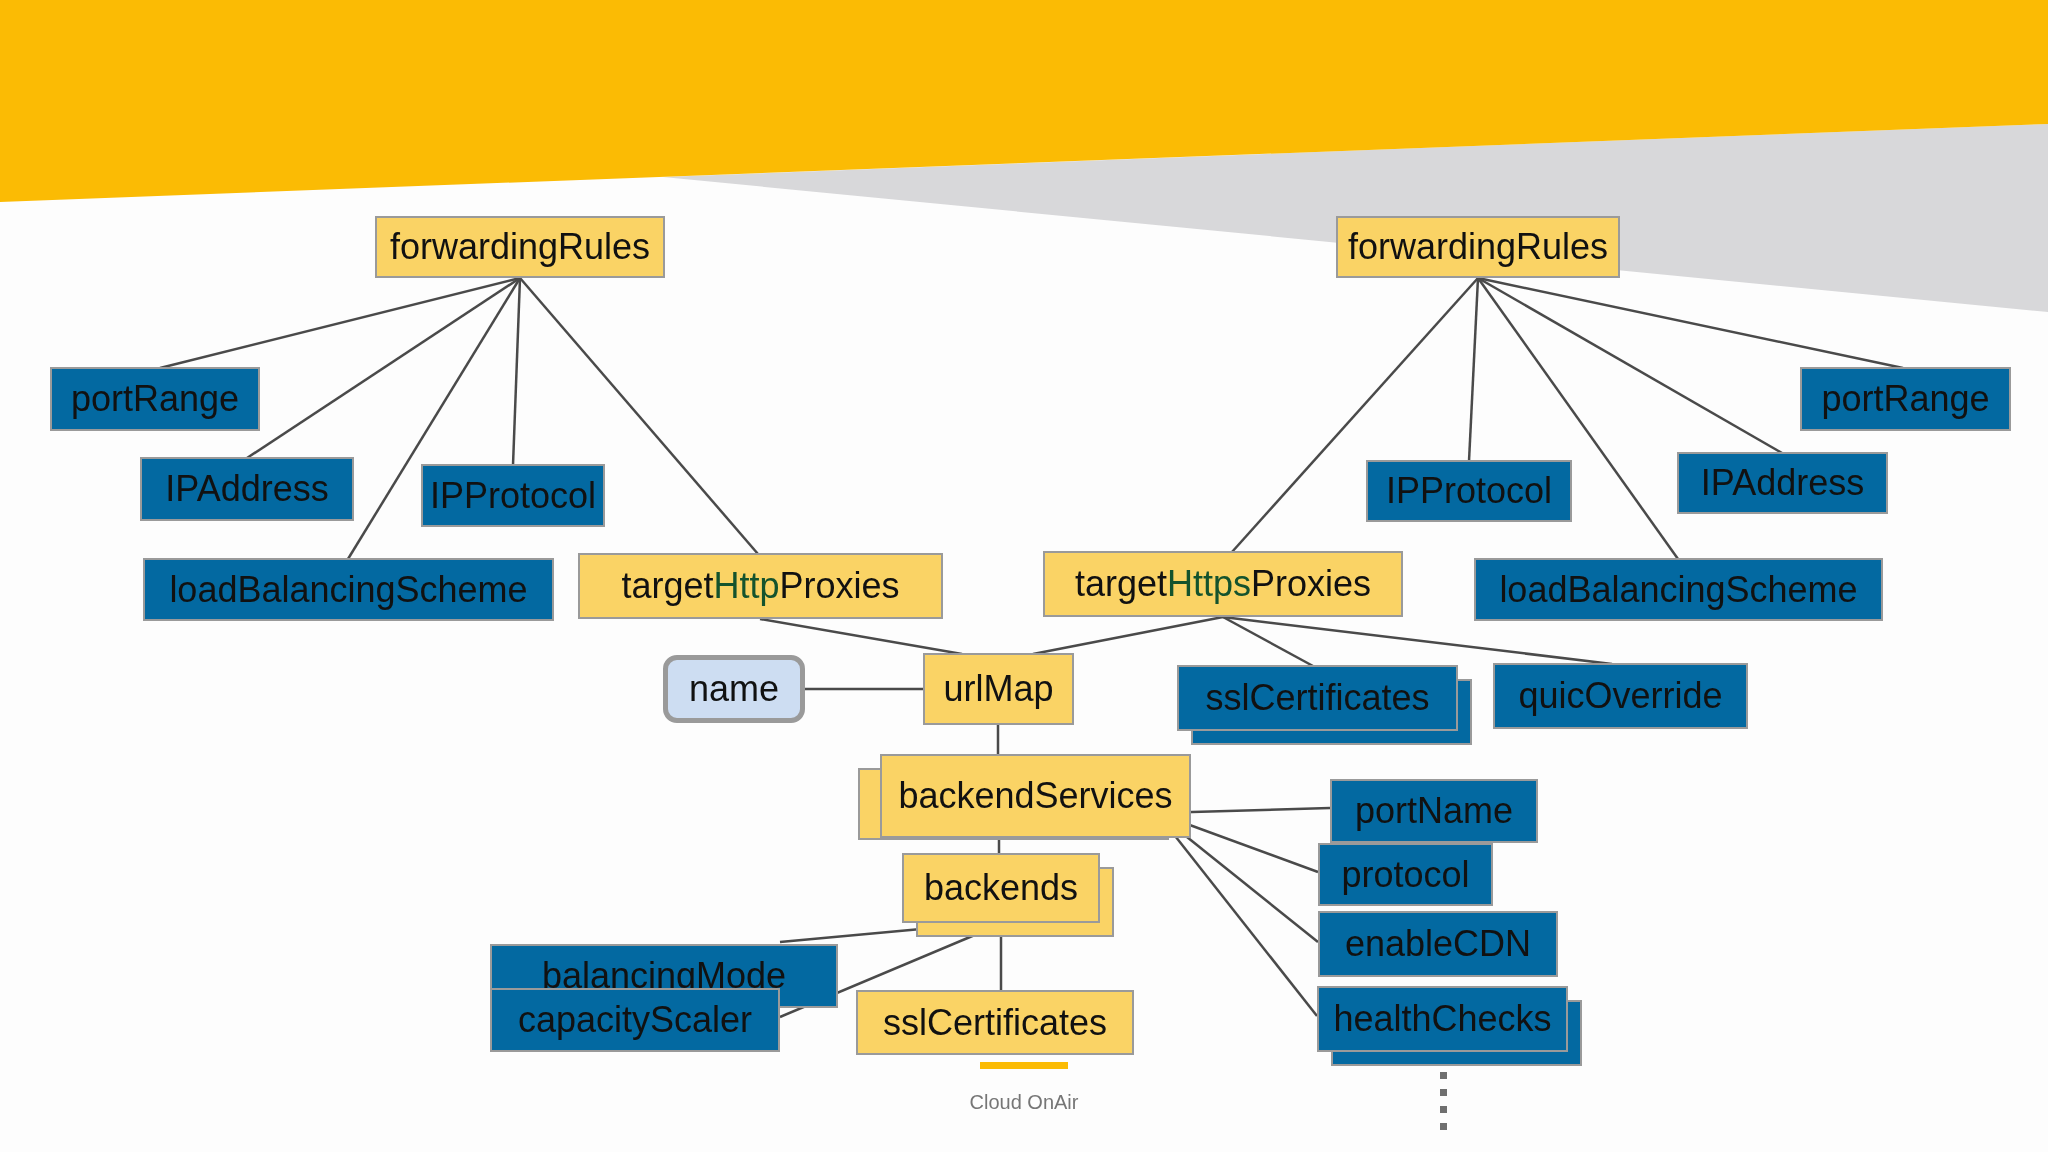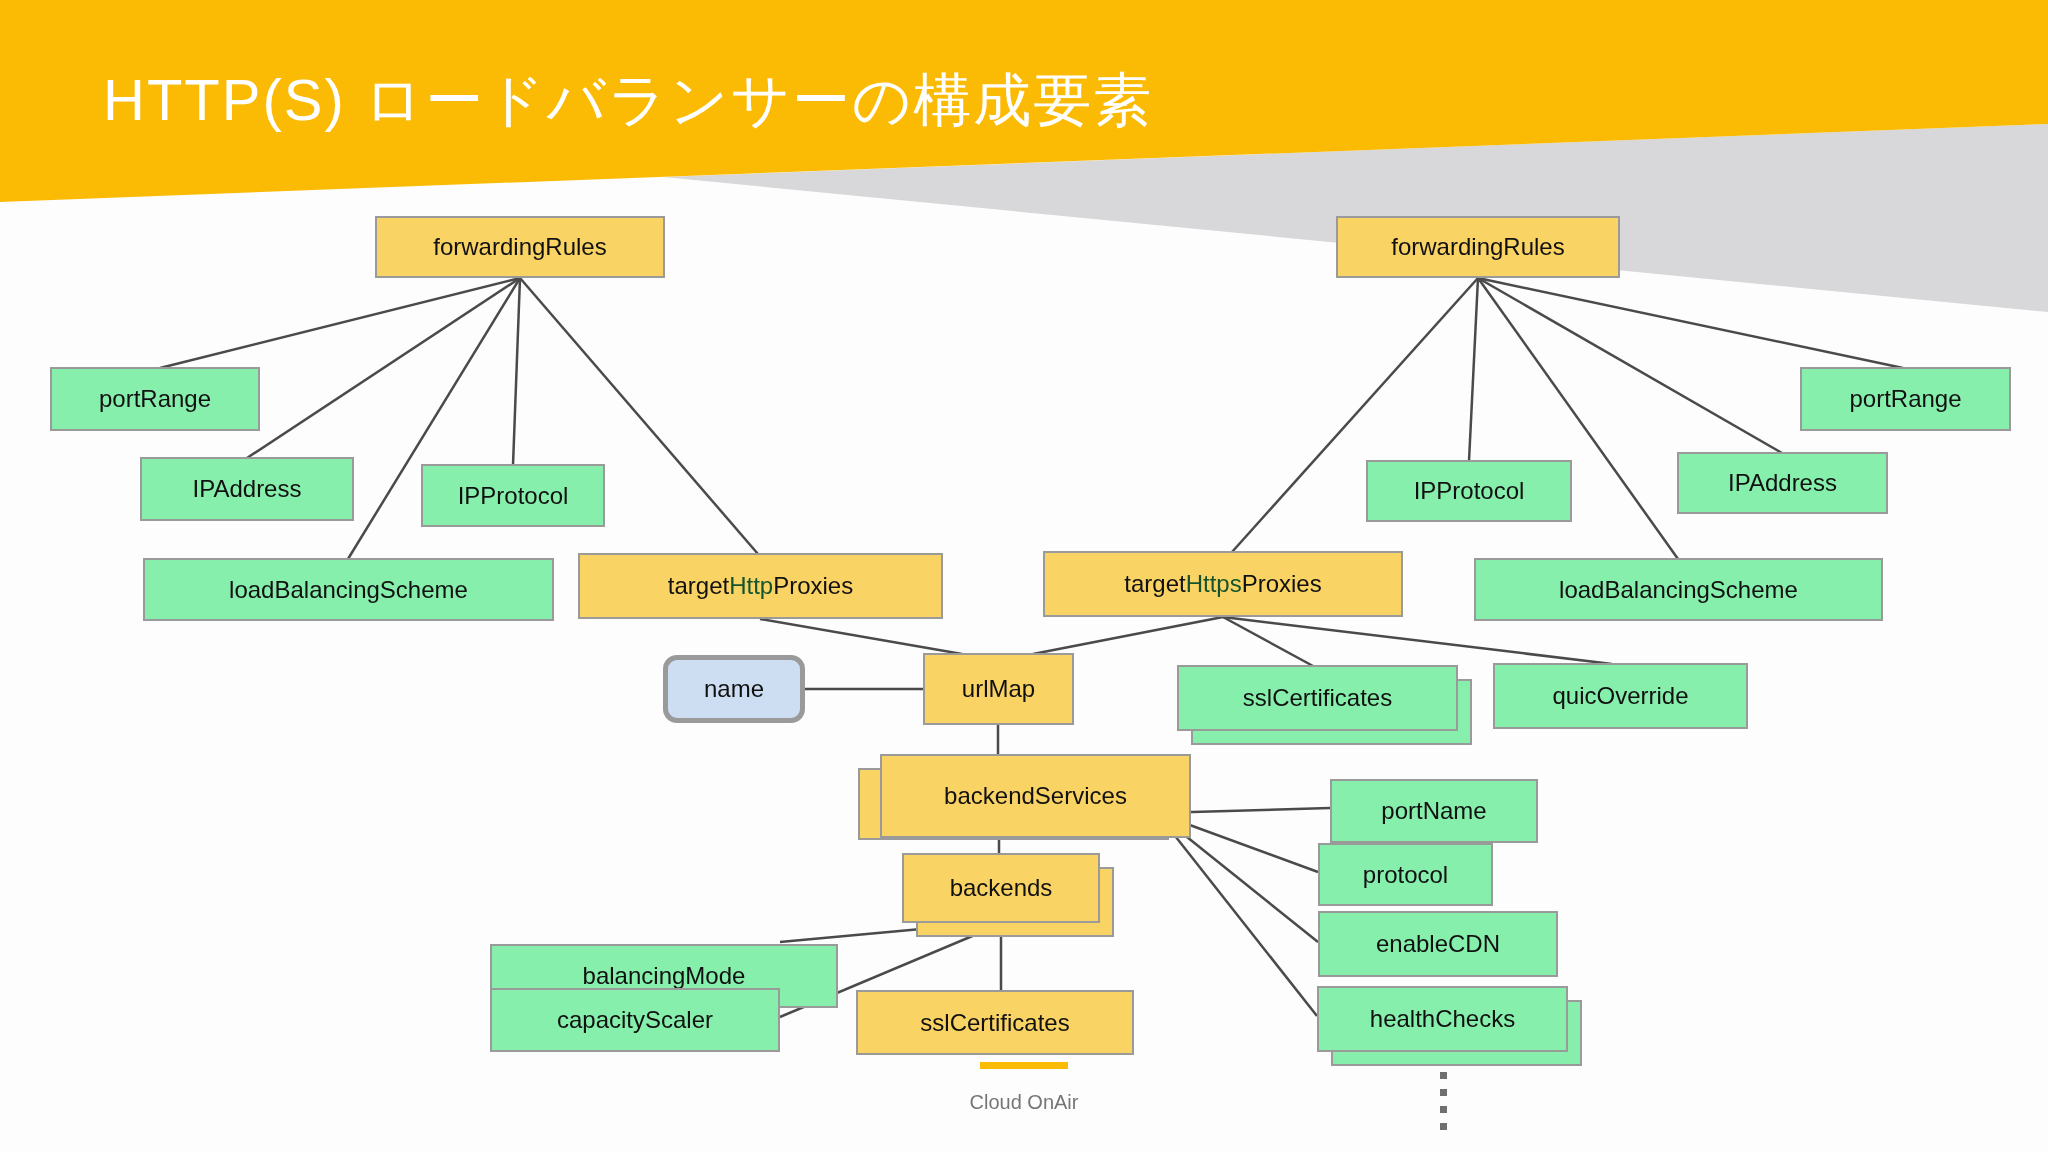--- a/index.html
+++ b/index.html
@@ -9,46 +9,45 @@
   }
   #gray-wedge{position:absolute;left:0;top:0;width:2048px;height:1152px;z-index:1;}
   #header-band{position:absolute;left:0;top:0;width:2048px;height:1152px;z-index:2;}
   #slide-title{
     position:absolute;left:103px;top:62px;z-index:3;color:#ffffff;
     font-size:58px;letter-spacing:2px;white-space:nowrap;font-weight:400;
   }
   #edges{position:absolute;left:0;top:0;width:2048px;height:1152px;z-index:4;}
   .node{
     position:absolute;z-index:6;display:flex;align-items:center;justify-content:center;
-    font-size:24px;color:#111;white-space:nowrap;box-sizing:border-box;
+    font-size:36px;color:#111;white-space:nowrap;box-sizing:border-box;
     border:2px solid #9a9a9a;
   }
   .node .red-seg{color:#14532d;}
   .node-shadow{position:absolute;z-index:5;box-sizing:border-box;border:2px solid #9a9a9a;}
   .kind-yellow{background:#fad365;}
-  .kind-white{background:#86efac;}
+  .kind-white{background:#0369a1;}
   .kind-blue{background:#cdddf2;border:5px solid #9a9a9a;border-radius:14px;}
   #footer-bar{position:absolute;z-index:6;left:980px;top:1062px;width:88px;height:7px;background:#fbbb04;}
   #footer-text{
     position:absolute;z-index:6;left:924px;top:1091px;width:200px;text-align:center;
     font-size:20px;color:#767676;
   }
   .ellipsis-dot{position:absolute;z-index:6;width:7px;height:7px;background:#6f6f6f;}
 </style>
 </head>
 <body>
 
 <div id="slide">
   <svg id="gray-wedge" viewBox="0 0 2048 1152">
       <polygon points="663,177 2048,124 2048,312" fill="#d8d8da"></polygon>
     </svg>
   <svg id="header-band" viewBox="0 0 2048 1152">
       <polygon points="0,0 2048,0 2048,124 0,202" fill="#fbbb04"></polygon>
     </svg>
-  <div id="slide-title">HTTP(S) ロードバランサーの構成要素</div>
   <svg id="edges" viewBox="0 0 2048 1152">
       <line x1="520" y1="278" x2="160" y2="368" stroke="#4a4a4a" stroke-width="2.5"></line>
       <line x1="520" y1="278" x2="247" y2="458" stroke="#4a4a4a" stroke-width="2.5"></line>
       <line x1="520" y1="278" x2="513" y2="465" stroke="#4a4a4a" stroke-width="2.5"></line>
       <line x1="520" y1="278" x2="348" y2="559" stroke="#4a4a4a" stroke-width="2.5"></line>
       <line x1="520" y1="278" x2="758" y2="554" stroke="#4a4a4a" stroke-width="2.5"></line>
       <line x1="1478" y1="278" x2="1232" y2="552" stroke="#4a4a4a" stroke-width="2.5"></line>
       <line x1="1478" y1="278" x2="1469" y2="461" stroke="#4a4a4a" stroke-width="2.5"></line>
       <line x1="1478" y1="278" x2="1782" y2="453" stroke="#4a4a4a" stroke-width="2.5"></line>
       <line x1="1478" y1="278" x2="1903" y2="368" stroke="#4a4a4a" stroke-width="2.5"></line>

